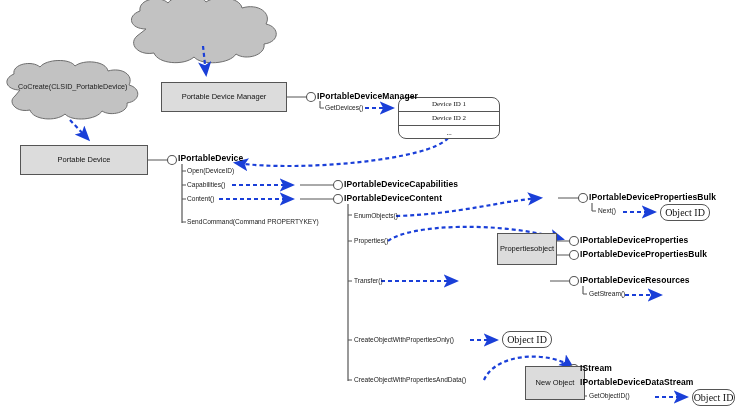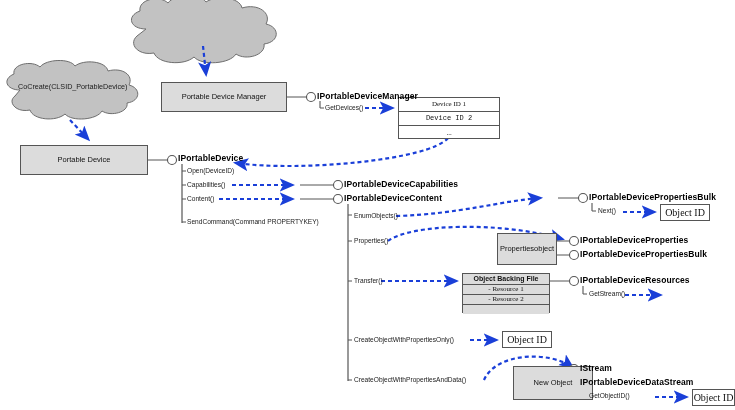--- a/index.html
+++ b/index.html
@@ -5,21 +5,21 @@
   html,body{margin:0;padding:0;background:#ffffff;}
   body{width:735px;height:410px;position:relative;overflow:hidden;
        font-family:"Liberation Sans", sans-serif;color:#000;}
   .stage{position:absolute;left:0;top:0;width:735px;height:410px;}
   svg.layer{position:absolute;left:0;top:0;width:735px;height:410px;overflow:visible;}
 
   
   .box{position:absolute;box-sizing:border-box;border:1px solid #555;
        background:#dcdcdc;display:flex;align-items:center;justify-content:center;
        text-align:center;font-size:7.5px;color:#111;line-height:1.15;}
-  .box.plain{background:#ffffff;}
+  .box.plain{background:#ffffff;border-radius:8px;}
   .box.stack{display:block;padding:0;background:#ffffff;}
   .row{box-sizing:border-box;width:100%;border-bottom:1px solid #555;
        display:flex;align-items:center;justify-content:center;
        font-size:7px;font-family:"Liberation Serif",serif;color:#111;}
   .row:last-child{border-bottom:none;}
   .row.hdr{font-family:"Liberation Sans",sans-serif;font-weight:bold;font-size:7px;background:#dcdcdc;}
   .row.shade{background:#dcdcdc;}
   .objid{font-family:"Liberation Serif",serif;font-size:10px;}
 
   
@@ -122,34 +122,28 @@
 
   <div class="box" style="left:20px;top:145px;width:128px;height:30px;">Portable Device</div>
 
   <div class="box" style="left:161px;top:82px;width:126px;height:30px;">Portable Device Manager</div>
 
   <div class="box" style="left:497px;top:233px;width:60px;height:32px;flex-direction:row;">
     <span>Properties</span>
     <span>object</span>
   </div>
 
-  <div class="box" style="left:513px;top:366px;width:80px;height:34px;">New Object</div>
+  <div class="box" style="left:525px;top:366px;width:60px;height:34px;">New Object</div>
 
   <div class="box stack plain" style="left:398px;top:97px;width:102px;height:42px;">
     <div class="row" style="height:14px;">Device ID 1</div>
-    <div class="row" style="height:14px;font-family:Liberation Mono, monospace;">Device ID 2</div>
+    <div class="row" style="height:14px;">Device ID 2</div>
     <div class="row" style="height:14px;">...</div>
   </div>
 
-  <div class="box stack plain" style="left:462px;top:273px;width:88px;height:40px;">
-    <div class="row hdr" style="height:11px;">Object Backing File</div>
-    <div class="row shade" style="height:10px;">- Resource 1</div>
-    <div class="row shade" style="height:10px;">- Resource 2</div>
-    <div class="row shade" style="height:9px;"></div>
-  </div>
 
   <div class="box plain objid" style="left:660px;top:204px;width:50px;height:17px;">Object ID</div>
   <div class="box plain objid" style="left:502px;top:331px;width:50px;height:17px;">Object ID</div>
   <div class="box plain objid" style="left:692px;top:389px;width:43px;height:17px;">Object ID</div>
 
   <div class="iface" style="left:317px;top:91px;">IPortableDeviceManager</div>
   <div class="iface" style="left:178px;top:153px;">IPortableDevice</div>
   <div class="iface" style="left:344px;top:179px;">IPortableDeviceCapabilities</div>
   <div class="iface" style="left:344px;top:193px;">IPortableDeviceContent</div>
   <div class="iface" style="left:589px;top:192px;">IPortableDevicePropertiesBulk</div>

